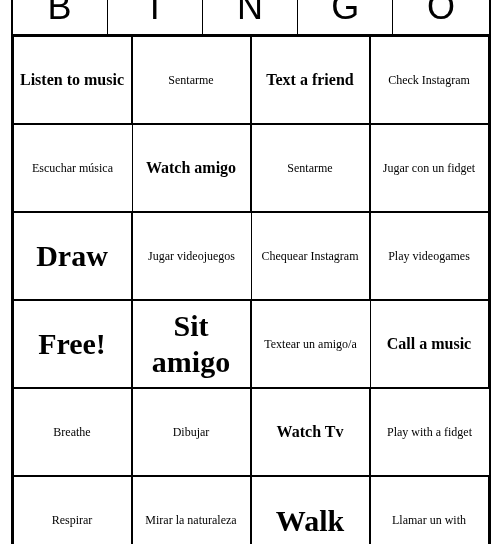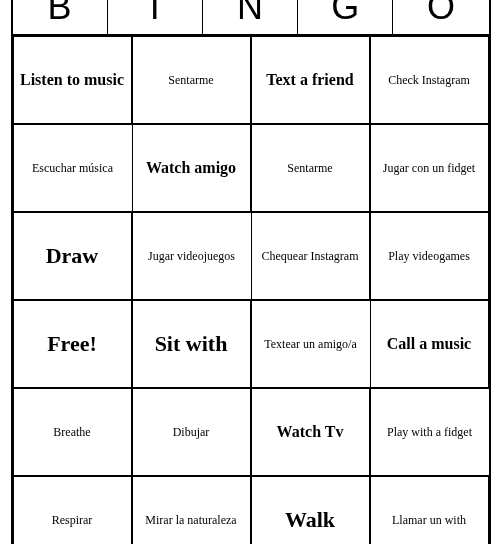--- a/index.html
+++ b/index.html
@@ -47,21 +47,21 @@
       padding: 4px;
       line-height: 1.2;
     }
     .bingo-cell:nth-child(5n) {
       border-right: none;
     }
     .bingo-cell:nth-child(n+21) {
       border-bottom: none;
     }
     .cell-text-large {
-      font-size: 22px;
+      font-size: 30px;
       font-weight: bold;
     }
     .cell-text-medium {
       font-size: 16px;
       font-weight: bold;
     }
     .cell-text-small {
       font-size: 12px;
     }
     .cell-text-xsmall {
@@ -113,21 +113,21 @@
       <div class="bingo-cell">
         <span class="cell-text-xsmall">Chequear Instagram</span>
       </div>
       <div class="bingo-cell">
         <span class="cell-text-xsmall">Play videogames</span>
       </div>
       <div class="bingo-cell">
         <span class="cell-text-large">Free!</span>
       </div>
       <div class="bingo-cell">
-        <span class="cell-text-large">Sit with</span>
+        <span class="cell-text-large">Sit amigo</span>
       </div>
       <div class="bingo-cell">
         <span class="cell-text-small">Textear un amigo/a</span>
       </div>
       <div class="bingo-cell">
         <span class="cell-text-medium">Call a music</span>
       </div>
       <div class="bingo-cell">
         <span class="cell-text-small">Breathe</span>
       </div>

